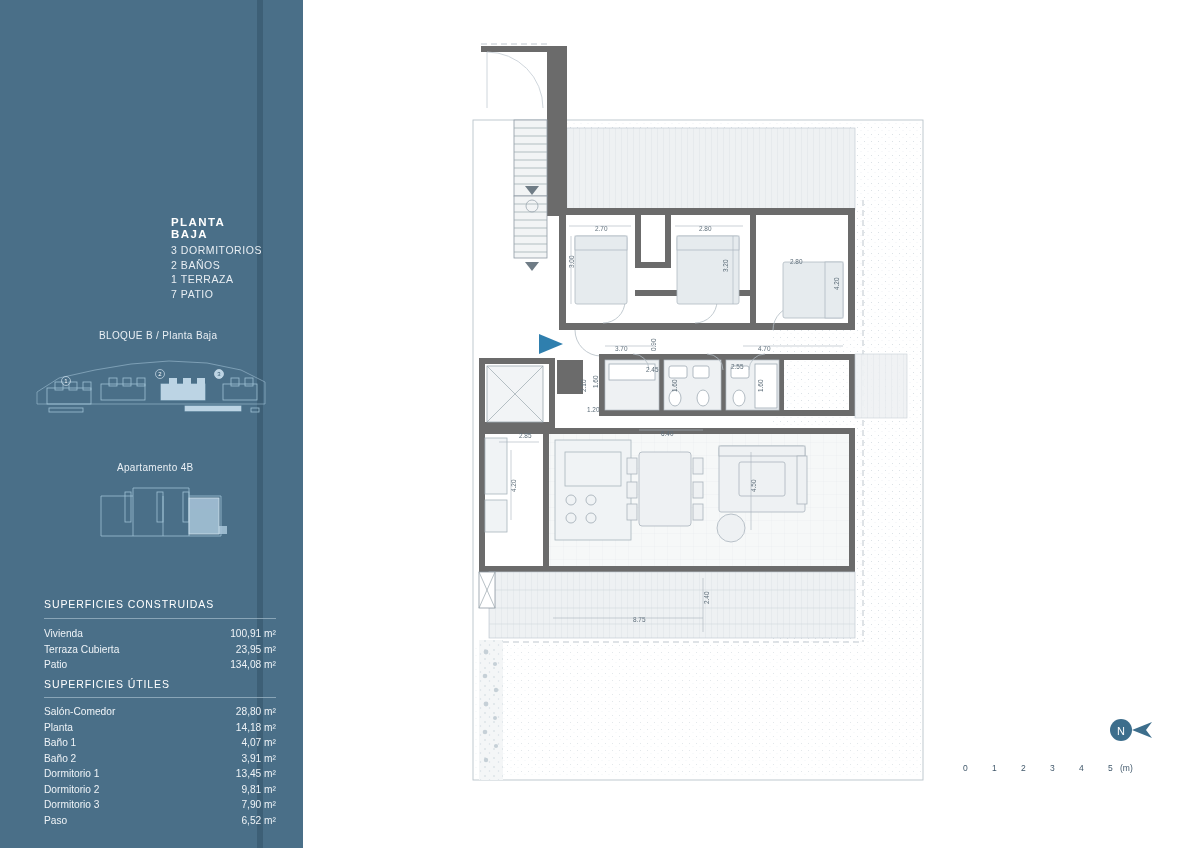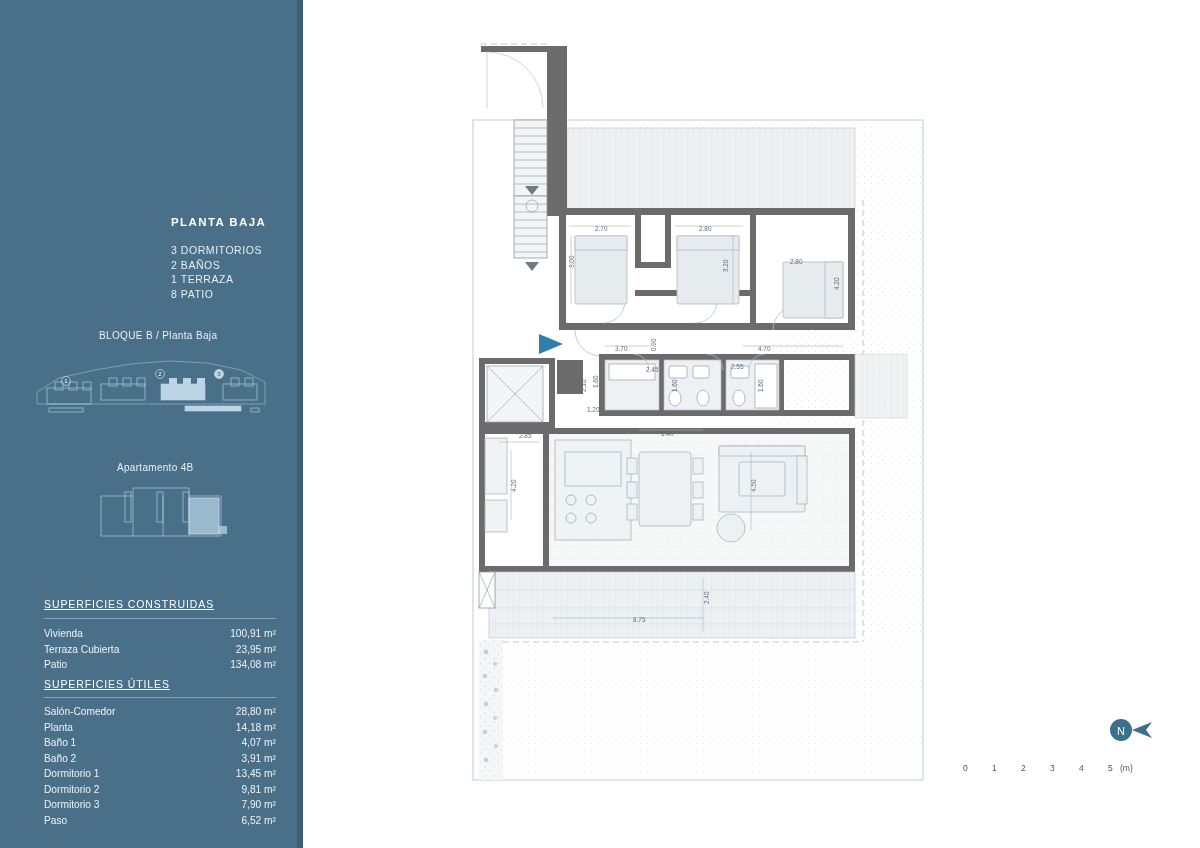--- a/index.html
+++ b/index.html
@@ -6,21 +6,21 @@
   body{
     width:1200px;height:848px;
     background:#ffffff;
     font-family:"Liberation Sans", sans-serif;
     color:#2d3b46;
     overflow:hidden;
     position:relative;
   }
   
   #sidebar{
-    position:absolute;left:0;top:0;width:303px;height:848px;
+    position:absolute;left:0;top:0;width:263px;height:848px;
     background:#ef4444;
   }
   #sidebar-inner{
     position:absolute;left:0;top:0;width:303px;height:848px;
     background:#4a6f88;
   }
   .sb-accent{
     position:absolute;right:0;top:0;width:6px;height:848px;background:#3d5f76;
   }
   #plan-title{
@@ -40,21 +40,21 @@
     position:absolute;left:35px;top:348px;width:232px;height:76px;
   }
   #apt-label{
     position:absolute;left:117px;top:462px;
     font-size:10px;letter-spacing:.3px;color:#eaf0f5;
   }
   #apt-graphic{
     position:absolute;left:97px;top:478px;width:140px;height:70px;
   }
   .sec-head{
-    position:absolute;font-size:10.5px;letter-spacing:.9px;color:#ffffff;text-decoration:underline;
+    position:absolute;font-size:10.5px;letter-spacing:.9px;color:#ffffff;
   }
   .sec-rule{
     position:absolute;height:1px;background:#9fb7c7;opacity:.75;
   }
   .tbl{
     position:absolute;font-size:10.2px;color:#eef3f7;
   }
   .trow{position:relative;height:15.5px;}
   .tname{position:absolute;left:0;top:0;white-space:nowrap;}
   .tval{position:absolute;right:0;top:0;white-space:nowrap;margin-left:25px;}
@@ -77,21 +77,21 @@
 <div id="sidebar">
   <div id="sidebar-inner"></div>
   <div class="sb-accent"></div>
 
   <div id="plan-title">PLANTA BAJA</div>
 
   <div id="plan-sub">
     <div>3 DORMITORIOS</div>
     <div>2 BAÑOS</div>
     <div>1 TERRAZA</div>
-    <div>8 PATIO</div>
+    <div>7 PATIO</div>
   </div>
 
   <div id="bloque-label">BLOQUE B / Planta Baja</div>
 
   <div id="bloque-graphic">
     <svg width="232" height="76" viewBox="0 0 232 76">
       <g fill="none" stroke="#9fc0d4" stroke-width="0.8">
         <path d="M2 56 L2 44 L24 30 L60 22 L96 16 L134 13 L172 15 L206 22 L230 34 L230 56 Z" opacity="0.75"></path>
         <rect x="12" y="40" width="44" height="16"></rect>
         <rect x="20" y="34" width="8" height="8"></rect>

